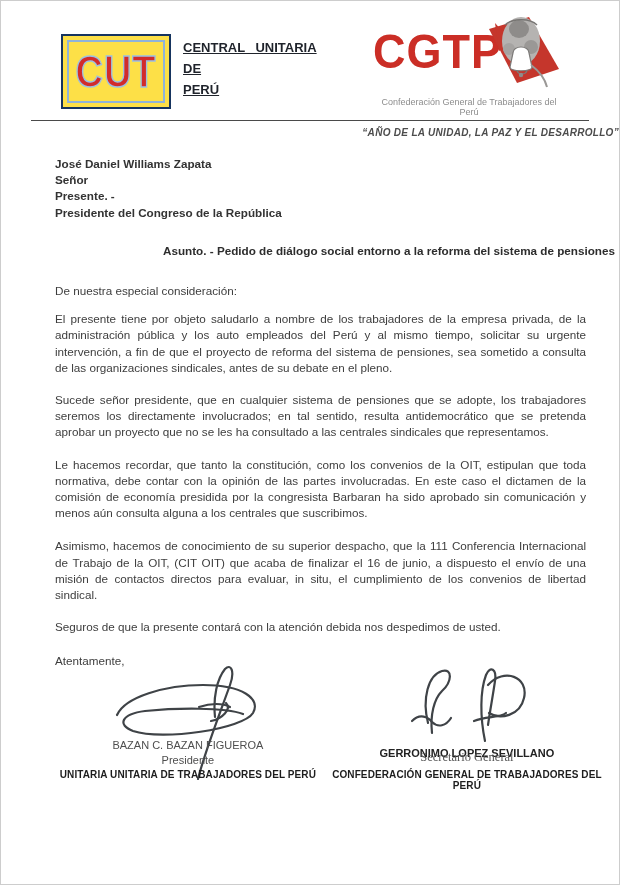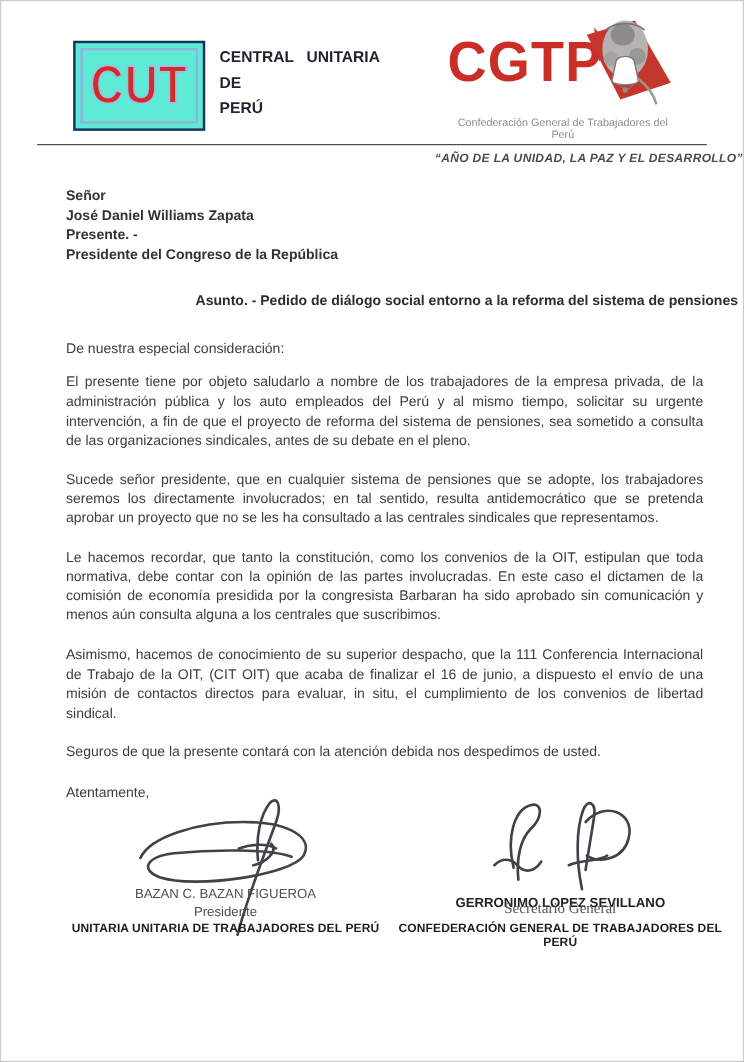--- a/index.html
+++ b/index.html
@@ -4,34 +4,34 @@
 <style>
   html,body{margin:0;padding:0;background:#ffffff;}
   .page{
     position:relative;width:620px;height:885px;background:#fff;
     border:1px solid #cdcdcd;box-sizing:border-box;overflow:hidden;
     font-family:"Liberation Sans",sans-serif;color:#3d3d3d;
   }
   
   .cut-logo{
     position:absolute;left:60px;top:33px;width:110px;height:75px;
-    background:#5eead4;border:2px solid #16345f;box-sizing:border-box;text-decoration:underline;
+    background:#fde047;border:2px solid #16345f;box-sizing:border-box;text-decoration:underline;
   }
   .cut-logo .inner{
     position:absolute;inset:4px;border:2px solid #8fb3d9;
     display:flex;align-items:center;justify-content:center;
   }
   .cut-logo .acronym{
     font-weight:800;font-size:38px;line-height:1;color:#d22b2b;
     letter-spacing:1px;transform:scaleY(1.18);
     -webkit-text-stroke:1.3px #9cc0e2;
   }
   .cut-org{
     position:absolute;left:182px;top:36px;width:140px;
-    font-weight:700;font-size:13px;line-height:21px;color:#1f232b;
+    font-weight:700;font-size:13px;line-height:21px;color:#1f232b;text-decoration:underline;
   }
   .cut-org .l1{word-spacing:7px;}
   .cut-org .l2{word-spacing:26px;}
   .cgtp-acronym{
     position:absolute;left:372px;top:28px;
     font-weight:800;font-size:45px;line-height:1;color:#cb2e26;
     letter-spacing:1px;transform:scaleY(1.05);
   }
   .cgtp-emblem{position:absolute;left:468px;top:12px;width:92px;height:84px;}
   .cgtp-caption{
@@ -111,22 +111,22 @@
 
   <div class="cgtp-caption">Confederación General de Trabajadores del Perú</div>
 
   <div class="divider"></div>
 
   <div class="motto">“AÑO DE LA UNIDAD, LA PAZ Y EL DESARROLLO”</div>
 
   <div class="letter">
 
     <div class="recipient">
+      <div>José Daniel Williams Zapata</div>
       <div>Señor</div>
-      <div>José Daniel Williams Zapata</div>
       <div>Presente. -</div>
       <div>Presidente del Congreso de la República</div>
     </div>
 
     <div class="subject">Asunto. - Pedido de diálogo social entorno a la reforma del sistema de pensiones</div>
 
     <div class="salutation">De nuestra especial consideración:</div>
 
     <p class="para first">El presente tiene por objeto saludarlo a nombre de los trabajadores de la empresa privada, de la administración pública y los auto empleados del Perú y al mismo tiempo, solicitar su urgente intervención, a fin de que el proyecto de reforma del sistema de pensiones, sea sometido a consulta de las organizaciones sindicales, antes de su debate en el pleno.</p>
     <p class="para">Sucede señor presidente, que en cualquier sistema de pensiones que se adopte, los trabajadores seremos los directamente involucrados; en tal sentido, resulta antidemocrático que se pretenda aprobar un proyecto que no se les ha consultado a las centrales sindicales que representamos.</p>

